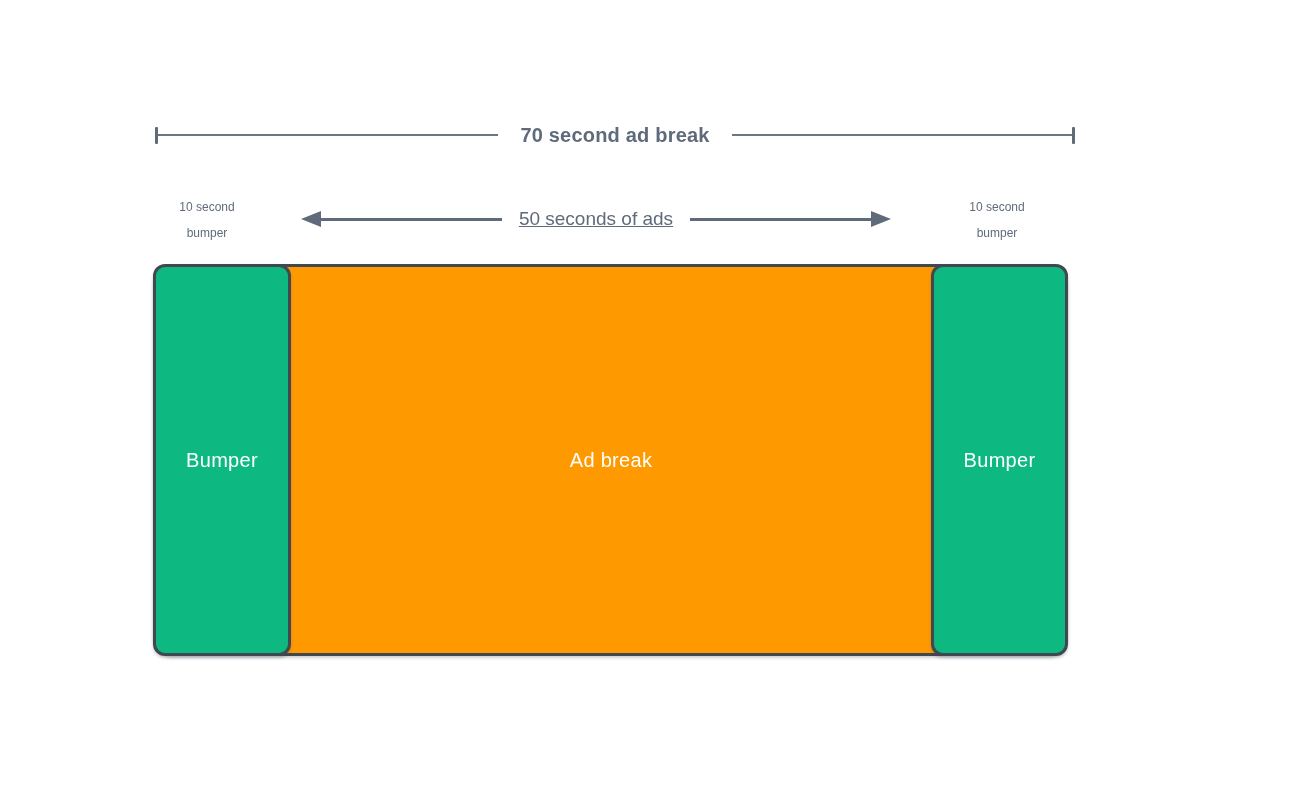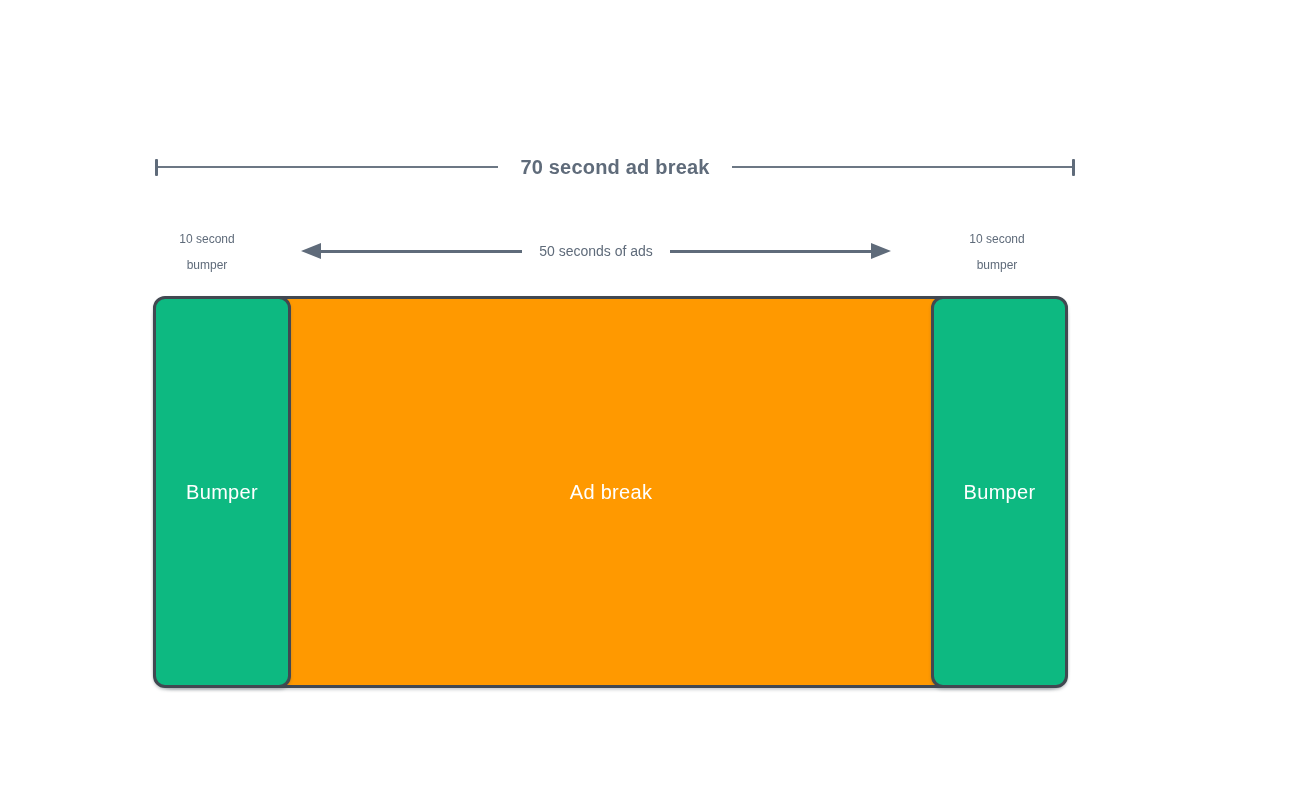--- a/index.html
+++ b/index.html
@@ -10,21 +10,21 @@
     --background:#ffffff;
   }
   *{margin:0;padding:0;box-sizing:border-box;}
   html,body{width:1300px;height:800px;}
   body{
     background:var(--background);
     font-family:"Liberation Sans","DejaVu Sans",sans-serif;
     position:relative;
     overflow:hidden;
   }
-  .canvas{position:absolute;inset:0;margin-top:32px;}
+  .canvas{position:absolute;inset:0;}
 
   
   .bracket{
     position:absolute;left:155px;top:119px;width:920px;height:32px;
     display:flex;align-items:center;
   }
   .bracket .tick{
     width:3px;height:17px;background:var(--annotation);flex:none;
     border-radius:1px;
   }
@@ -55,21 +55,21 @@
     border-top:8px solid transparent;border-bottom:8px solid transparent;
     border-right:20px solid var(--annotation);
   }
   .arrowhead.east{
     border-top:8px solid transparent;border-bottom:8px solid transparent;
     border-left:20px solid var(--annotation);
   }
   .ads-arrow .shaft{flex:1;height:3px;background:var(--annotation);}
   .ads-arrow .arrow-label{
     flex:none;padding:0 17px;
-    font-size:14px;color:var(--annotation);white-space:nowrap;
+    font-size:19px;color:var(--annotation);white-space:nowrap;text-decoration:underline;
   }
 
   
   .timeline{
     position:absolute;left:153px;top:264px;width:915px;height:392px;
   }
   .adbreak-box{
     position:absolute;inset:0;
     background:var(--ad-orange);
     border:3px solid var(--outline);

